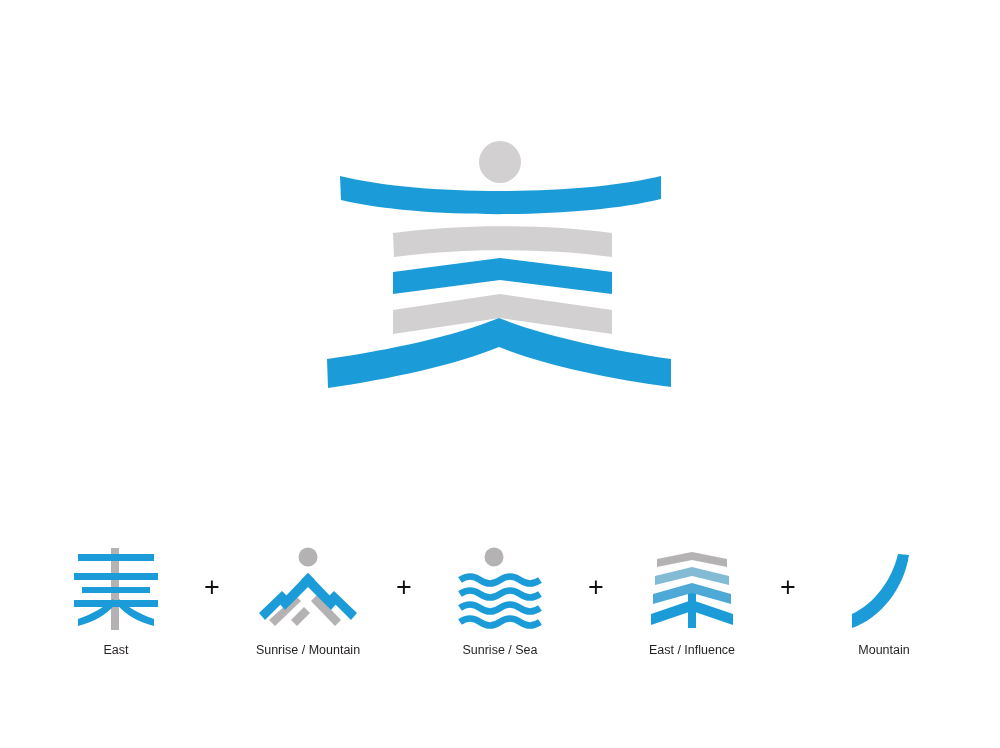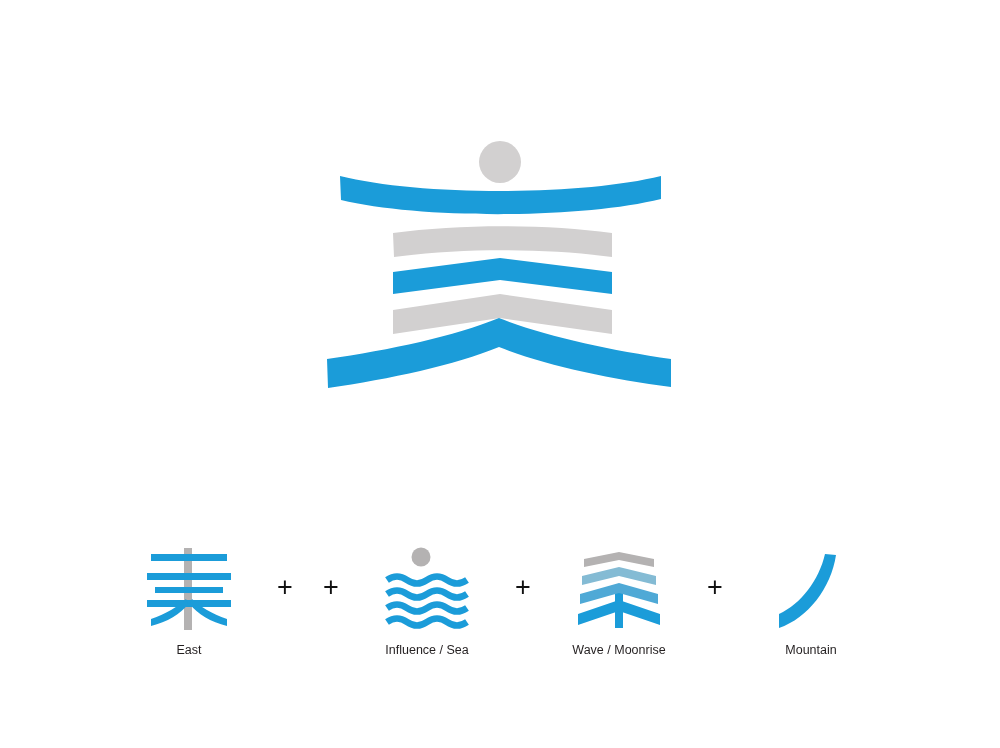--- a/index.html
+++ b/index.html
@@ -142,58 +142,76 @@
 
         <path d="M47,60 C 40,70 26,78 10,82 L 10,75 C 25,70 38,62 45,55 Z" fill="#1B9CD9"></path>
         <path d="M49,60 C 56,70 70,78 86,82 L 86,75 C 71,70 58,62 51,55 Z" fill="#1B9CD9"></path>
       </svg>
     </div>
     <div class="term-label">East</div>
   </div>
 
   <div class="plus-sep">+</div>
 
+  <div class="formula-term">
+    <div class="term-glyph">
+      <svg width="118" height="88" viewBox="0 0 118 88" xmlns="http://www.w3.org/2000/svg" aria-hidden="true">
+
+        <ellipse cx="59" cy="13" rx="9.5" ry="9.5" fill="#B4B2B2"></ellipse>
+
+        <path d="M47,52 L52,57 L26,82 L20,76 Z" fill="#B4B2B2"></path>
+        <path d="M62,57 L68,51 L92,76 L86,82 Z" fill="#B4B2B2"></path>
+        <path d="M55,63 L61,69 L48,82 L42,76 Z" fill="#B4B2B2"></path>
+
+        <path d="M59,29 L66,36 L36,66 L30,59 Z" fill="#1B9CD9"></path>
+        <path d="M59,29 L52,36 L82,66 L88,59 Z" fill="#1B9CD9"></path>
+        <path d="M33,47 L39,53 L16,76 L10,69 Z" fill="#1B9CD9"></path>
+        <path d="M85,47 L79,53 L102,76 L108,69 Z" fill="#1B9CD9"></path>
+      </svg>
+    </div>
+    <div class="term-label">Sunrise / Mountain</div>
+  </div>
 
   <div class="plus-sep">+</div>
 
   <div class="formula-term">
     <div class="term-glyph">
       <svg width="96" height="88" viewBox="0 0 96 88" xmlns="http://www.w3.org/2000/svg" aria-hidden="true">
 
         <ellipse cx="42" cy="13" rx="9.5" ry="9.5" fill="#B4B2B2"></ellipse>
 
         <g fill="none" stroke="#1B9CD9" stroke-width="6.5" stroke-linecap="butt">
           <path d="M8,36 q 10,-7 20,0 t 20,0 t 20,0 t 20,0"></path>
           <path d="M8,50 q 10,-7 20,0 t 20,0 t 20,0 t 20,0"></path>
           <path d="M8,64 q 10,-7 20,0 t 20,0 t 20,0 t 20,0"></path>
           <path d="M8,78 q 10,-7 20,0 t 20,0 t 20,0 t 20,0"></path>
         </g>
       </svg>
     </div>
-    <div class="term-label">Influence / Sea</div>
+    <div class="term-label">Sunrise / Sea</div>
   </div>
 
   <div class="plus-sep">+</div>
 
   <div class="formula-term">
     <div class="term-glyph">
       <svg width="96" height="88" viewBox="0 0 96 88" xmlns="http://www.w3.org/2000/svg" aria-hidden="true">
 
         <rect x="44" y="42" width="8" height="42" fill="#1B9CD9"></rect>
 
         <path d="M13,15 L48,8 L83,15 L83,23 L48,16 L13,23 Z" fill="#B4B2B2"></path>
 
         <path d="M11,32 L48,23 L85,32 L85,41 L48,32 L11,41 Z" fill="#84BBD4"></path>
 
         <path d="M9,50 L48,39 L87,50 L87,60 L48,49 L9,60 Z" fill="#4FA9D6"></path>
 
         <path d="M7,70 L48,56 L89,70 L89,81 L48,67 L7,81 Z" fill="#1B9CD9"></path>
       </svg>
     </div>
-    <div class="term-label">Wave / Moonrise</div>
+    <div class="term-label">East / Influence</div>
   </div>
 
   <div class="plus-sep">+</div>
 
   <div class="formula-term">
     <div class="term-glyph">
       <svg width="96" height="88" viewBox="0 0 96 88" xmlns="http://www.w3.org/2000/svg" aria-hidden="true">
         <path d="M62,10
                  C 56,36 38,60 16,70
                  L 16,84

